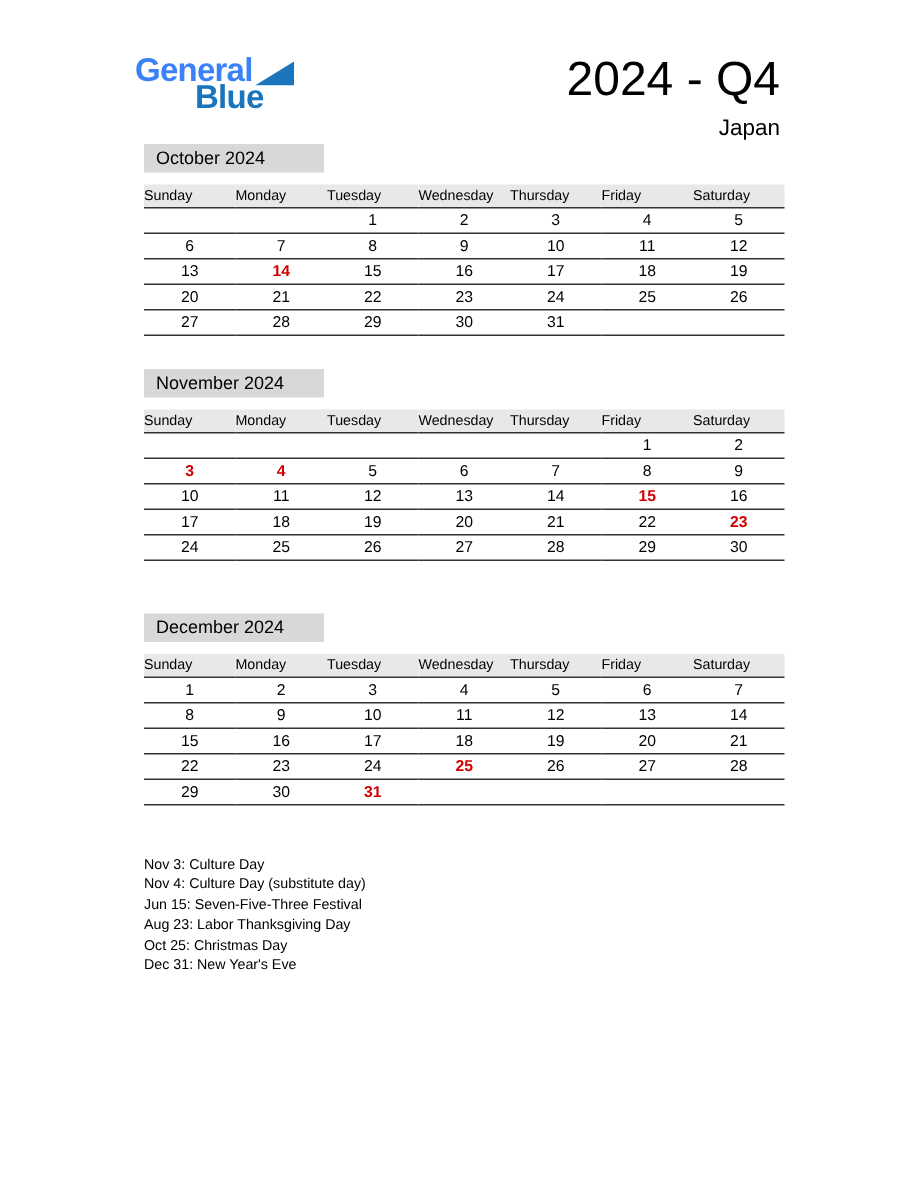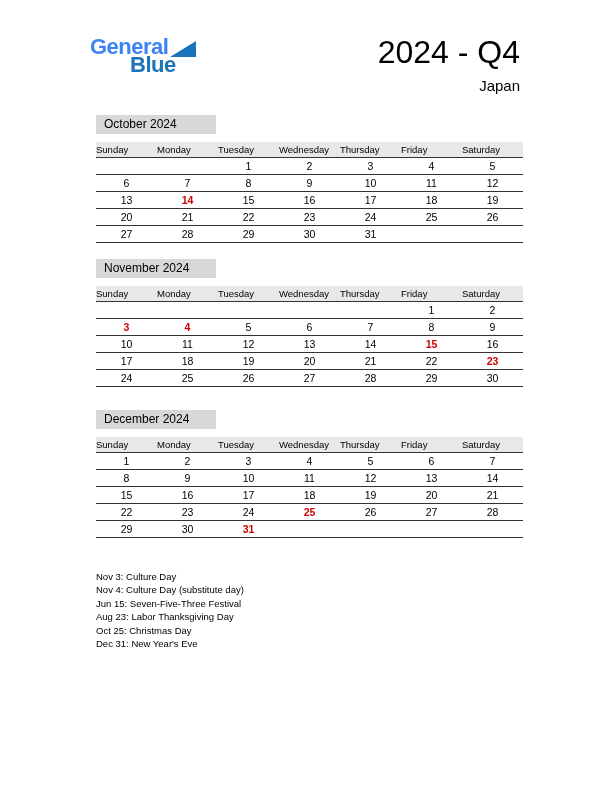--- a/index.html
+++ b/index.html
@@ -18,22 +18,22 @@
   .logo-tri { margin-left:2px; margin-bottom:1px; }
   .logo-blue { font-size:22px; font-weight:bold; color:#1b75bc; margin-left:40px; margin-top:-4px; letter-spacing:-0.5px; }
 
   
   .title-block { position:absolute; right:92px; top:34px; text-align:right; }
   .q-title { font-size:32px; font-weight:400; color:#000; }
   .q-sub { font-size:15px; font-weight:400; color:#000; margin-top:6px; }
 
   
   .month { position:absolute; left:96px; width:427px; }
-  .month-oct { top:114px; }
-  .month-nov { top:258px; }
+  .month-oct { top:96px; }
+  .month-nov { top:246px; }
   .month-dec { top:409px; }
 
   .month-title {
     display:inline-block;
     width:120px;
     background:#d8d8d8;
     font-size:12px;
     padding:2px 0 3px 8px;
     margin-bottom:8px;
     color:#000;

